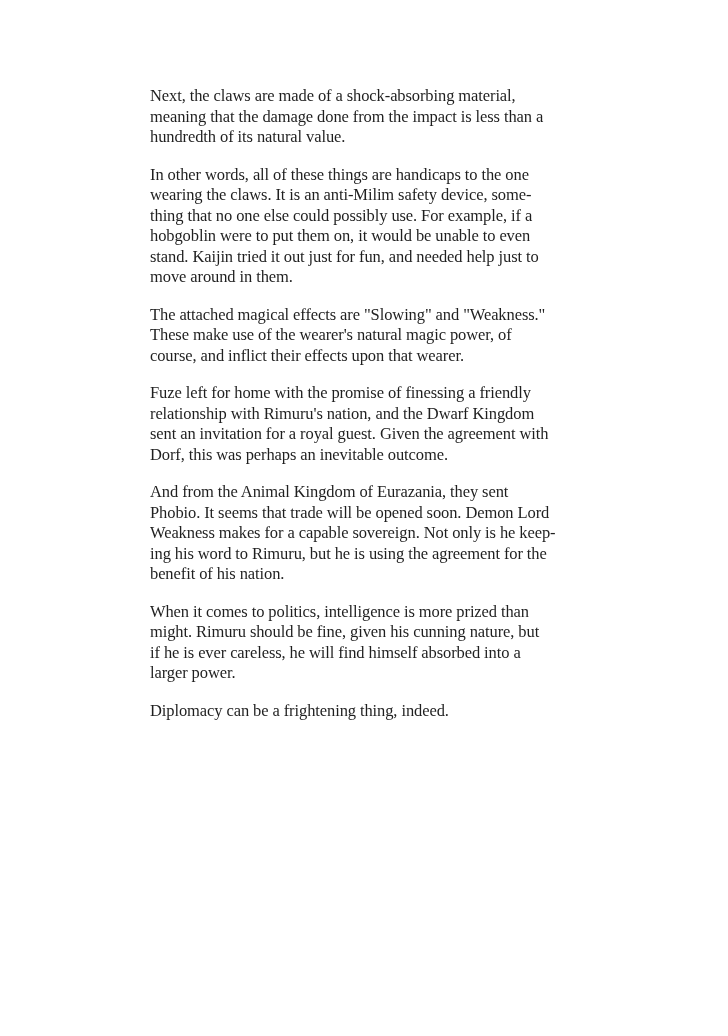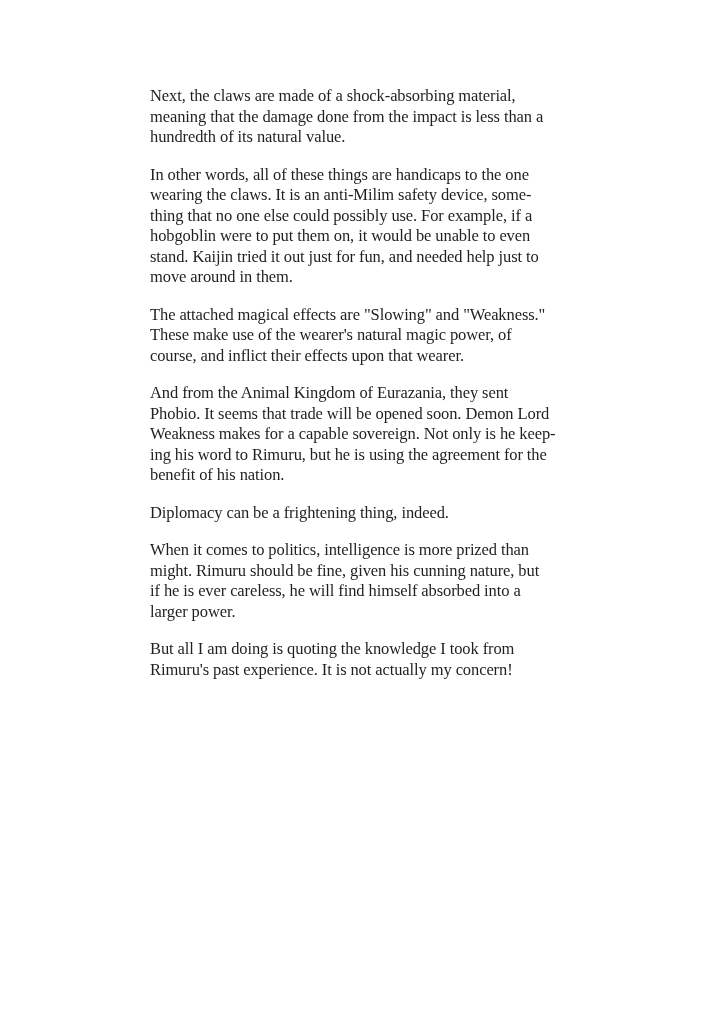--- a/index.html
+++ b/index.html
@@ -48,26 +48,28 @@
 hundredth of its natural value.</p>
     <p>In other words, all of these things are handicaps to the one
 wearing the claws. It is an anti-Milim safety device, some-
 thing that no one else could possibly use. For example, if a
 hobgoblin were to put them on, it would be unable to even
 stand. Kaijin tried it out just for fun, and needed help just to
 move around in them.</p>
     <p>The attached magical effects are "Slowing" and "Weakness."
 These make use of the wearer's natural magic power, of
 course, and inflict their effects upon that wearer.</p>
+    <p>Fuze left for home with the promise of finessing a friendly
+relationship with Rimuru's nation, and the Dwarf Kingdom
+sent an invitation for a royal guest. Given the agreement with
+Dorf, this was perhaps an inevitable outcome.</p>
     <p>And from the Animal Kingdom of Eurazania, they sent
 Phobio. It seems that trade will be opened soon. Demon Lord
 Weakness makes for a capable sovereign. Not only is he keep-
 ing his word to Rimuru, but he is using the agreement for the
 benefit of his nation.</p>
-    <p>Diplomacy can be a frightening thing, indeed.</p>
     <p>When it comes to politics, intelligence is more prized than
 might. Rimuru should be fine, given his cunning nature, but
 if he is ever careless, he will find himself absorbed into a
 larger power.</p>
-    <p>But all I am doing is quoting the knowledge I took from
-Rimuru's past experience. It is not actually my concern!</p>
+    <p>Diplomacy can be a frightening thing, indeed.</p>
   </div>
 </div>
 
 </body></html>

